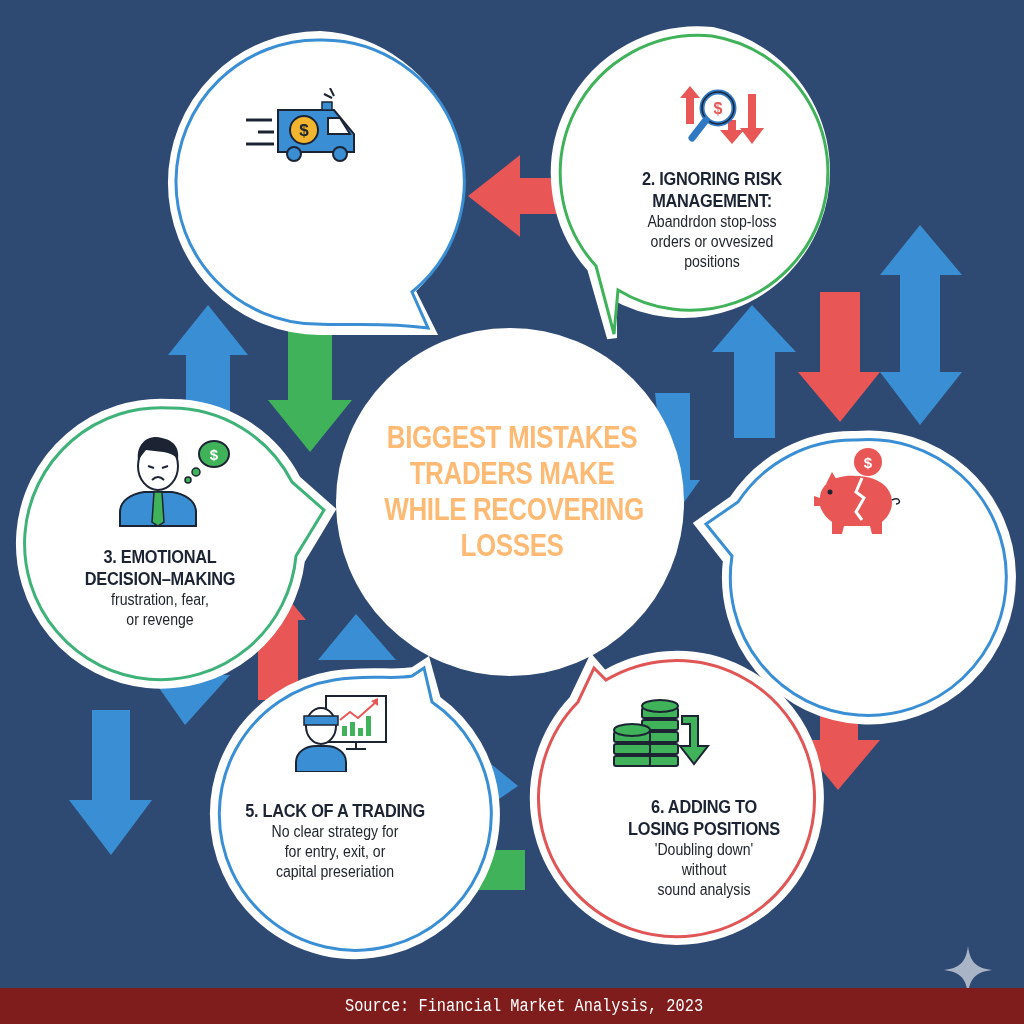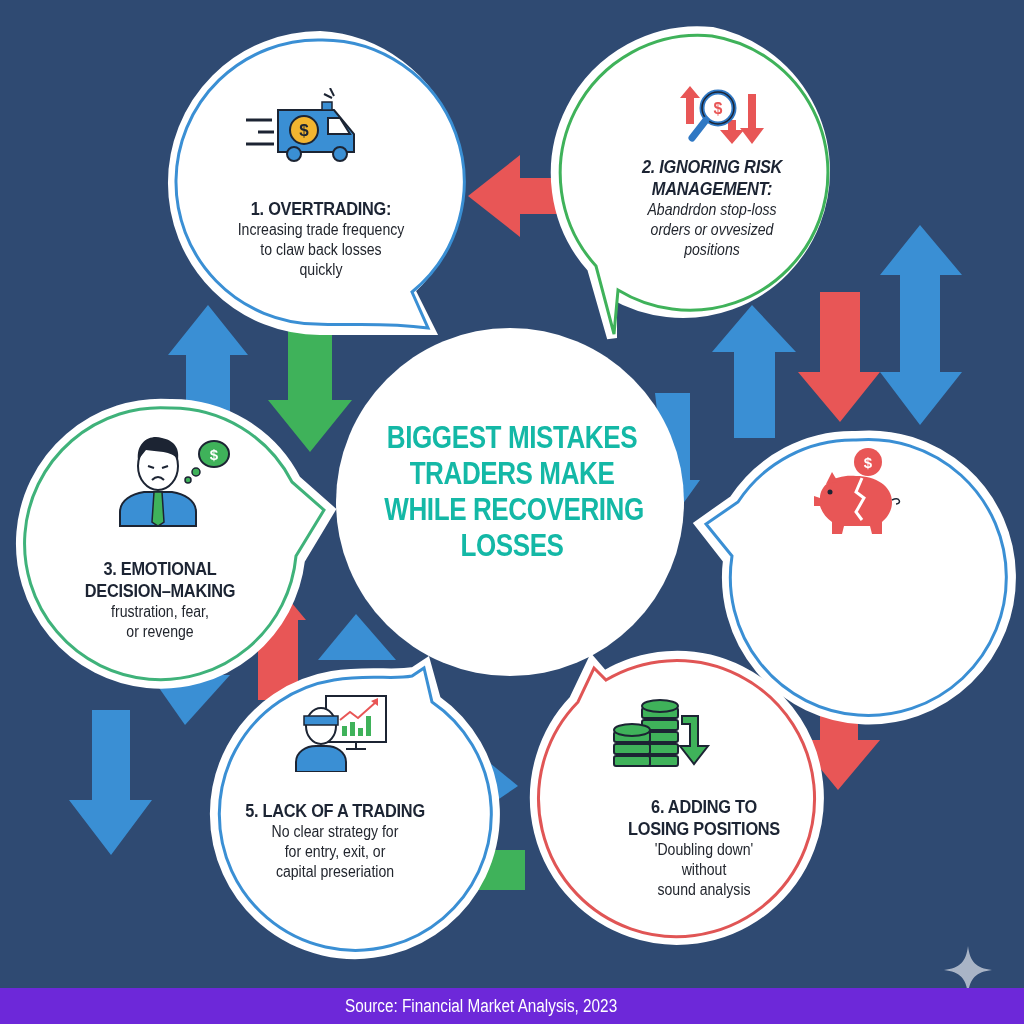--- a/index.html
+++ b/index.html
@@ -4,23 +4,23 @@
 <style>
   html,body{margin:0;padding:0;}
   body{width:1024px;height:1024px;overflow:hidden;background:#2f4a72;font-family:"Liberation Sans",sans-serif;position:relative;}
   #stage{position:absolute;left:0;top:0;width:1024px;height:1024px;background:#2f4a72;}
   .arrow{position:absolute;}
   .bubble-svg{position:absolute;left:0;top:0;width:1024px;height:1024px;pointer-events:none;}
   .bubble{position:absolute;text-align:center;color:#1c2433;}
   .bubble .title{font-family:"Liberation Sans",sans-serif;font-weight:bold;font-size:19px;line-height:22px;letter-spacing:-0.3px;transform:scaleX(0.86);display:block;white-space:nowrap;}
   .bubble .desc{font-size:16px;line-height:20px;transform:scaleX(0.88);display:block;white-space:nowrap;color:#22262e;}
   .icon{position:absolute;}
-  #center-title{position:absolute;left:360px;top:420px;width:304px;text-align:center;font-weight:bold;font-size:31px;line-height:36px;color:#14b8a6;letter-spacing:-0.5px;}
+  #center-title{position:absolute;left:360px;top:420px;width:304px;text-align:center;font-weight:bold;font-size:31px;line-height:36px;color:#fdba74;letter-spacing:-0.5px;}
   #center-title span{display:block;transform:scaleX(0.84);white-space:nowrap;}
-  #footer{position:absolute;left:0;top:988px;width:1024px;height:36px;background:#6d28d9;}
+  #footer{position:absolute;left:0;top:988px;width:1024px;height:36px;background:#7f1d1d;font-family:Liberation Mono, monospace;}
   #footer-text{position:absolute;left:345px;top:8px;font-size:18px;color:#ffffff;transform:scaleX(0.85);transform-origin:left center;white-space:nowrap;}
   #sparkle{position:absolute;left:942px;top:944px;}
 </style>
 </head>
 <body>
 
 <div id="stage">
 
   <svg class="arrow" width="1024" height="1024" style="left:0;top:0;">
 
@@ -104,58 +104,52 @@
     <path d="M34,22 L90,22 L110,46 L110,64 L34,64 Z" fill="#3a8fd4" stroke="#1c2433" stroke-width="2"></path>
     <path d="M84,30 L96,30 L106,46 L84,46 Z" fill="#ffffff" stroke="#1c2433" stroke-width="2"></path>
     <rect x="78" y="14" width="10" height="8" fill="#3a8fd4" stroke="#1c2433" stroke-width="1.5"></rect>
     <circle cx="60" cy="42" r="14" fill="#f2b530" stroke="#1c2433" stroke-width="2"></circle>
     <text x="60" y="48" text-anchor="middle" font-size="17" font-weight="bold" fill="#1c2433" font-family="Liberation Sans, sans-serif">$</text>
     <circle cx="50" cy="66" r="7" fill="#3a8fd4" stroke="#1c2433" stroke-width="2"></circle>
     <circle cx="96" cy="66" r="7" fill="#3a8fd4" stroke="#1c2433" stroke-width="2"></circle>
     <line x1="80" y1="6" x2="88" y2="10" stroke="#1c2433" stroke-width="2"></line>
     <line x1="86" y1="0" x2="90" y2="8" stroke="#1c2433" stroke-width="2"></line>
   </svg>
-  <div class="bubble" style="left:196px;top:198px;width:250px;">
-    <span class="title">1. OVERTRADING:</span>
-    <span class="desc">Increasing trade frequency</span>
-    <span class="desc">to claw back losses</span>
-    <span class="desc">quickly</span>
-  </div>
 
   <svg class="icon" style="left:672px;top:84px;" width="100" height="64" viewBox="0 0 100 64">
     <polygon points="8,14 18,2 28,14 22,14 22,40 14,40 14,14" fill="#e85656"></polygon>
     <polygon points="56,36 64,36 64,46 72,46 60,60 48,46 56,46" fill="#e85656"></polygon>
     <polygon points="76,10 84,10 84,44 92,44 80,60 68,44 76,44" fill="#e85656"></polygon>
     <circle cx="46" cy="24" r="16" fill="#ffffff" stroke="#2f78c4" stroke-width="5"></circle>
     <circle cx="46" cy="24" r="16" fill="none" stroke="#1c2433" stroke-width="1.5"></circle>
     <text x="46" y="30" text-anchor="middle" font-size="16" font-weight="bold" fill="#e85656" font-family="Liberation Sans, sans-serif">$</text>
     <line x1="34" y1="36" x2="20" y2="54" stroke="#2f78c4" stroke-width="7" stroke-linecap="round"></line>
   </svg>
-  <div class="bubble" style="left:592px;top:156px;width:240px;font-style:italic;">
+  <div class="bubble" style="left:592px;top:168px;width:240px;">
     <span class="title">2. IGNORING RISK</span>
     <span class="title">MANAGEMENT:</span>
     <span class="desc">Abandrdon stop-loss</span>
     <span class="desc">orders or ovvesized</span>
     <span class="desc">positions</span>
   </div>
 
   <svg class="icon" style="left:116px;top:432px;" width="116" height="96" viewBox="0 0 116 96">
     <path d="M4,94 L4,80 C4,68 16,62 28,60 L56,60 C68,62 80,68 80,80 L80,94 Z" fill="#3a8fd4" stroke="#1c2433" stroke-width="2"></path>
     <polygon points="38,60 46,60 48,90 42,94 36,90" fill="#3fb25a" stroke="#1c2433" stroke-width="1.5"></polygon>
     <ellipse cx="42" cy="34" rx="20" ry="24" fill="#ffffff" stroke="#1c2433" stroke-width="2"></ellipse>
     <path d="M22,28 C20,10 34,2 46,6 C56,8 64,14 62,28 C56,18 40,20 30,18 Z" fill="#1c2433"></path>
     <line x1="32" y1="34" x2="38" y2="36" stroke="#1c2433" stroke-width="2"></line>
     <line x1="46" y1="36" x2="52" y2="34" stroke="#1c2433" stroke-width="2"></line>
     <path d="M36,48 Q42,42 48,48" fill="none" stroke="#1c2433" stroke-width="2"></path>
     <ellipse cx="98" cy="22" rx="15" ry="13" fill="#3fb25a" stroke="#1c2433" stroke-width="2"></ellipse>
     <text x="98" y="28" text-anchor="middle" font-size="15" font-weight="bold" fill="#ffffff" font-family="Liberation Sans, sans-serif">$</text>
     <circle cx="80" cy="40" r="4" fill="#3fb25a" stroke="#1c2433" stroke-width="1.5"></circle>
     <circle cx="72" cy="48" r="3" fill="#3fb25a" stroke="#1c2433" stroke-width="1.5"></circle>
   </svg>
-  <div class="bubble" style="left:60px;top:546px;width:200px;margin-top:12px;">
+  <div class="bubble" style="left:60px;top:546px;width:200px;">
     <span class="title">3. EMOTIONAL</span>
     <span class="title">DECISION–MAKING</span>
     <span class="desc">frustration, fear,</span>
     <span class="desc">or revenge</span>
   </div>
 
   <svg class="icon" style="left:812px;top:446px;" width="96" height="90" viewBox="0 0 96 90">
     <circle cx="56" cy="16" r="14" fill="#e85656"></circle>
     <text x="56" y="22" text-anchor="middle" font-size="15" font-weight="bold" fill="#ffffff" font-family="Liberation Sans, sans-serif">$</text>
     <path d="M8,52 C8,38 24,28 44,30 C64,30 80,40 80,56 C80,68 72,74 70,76 L70,88 L60,88 L58,80 L32,80 L30,88 L20,88 L20,76 C14,72 10,66 8,60 L2,60 L2,50 Z" fill="#e85656"></path>

